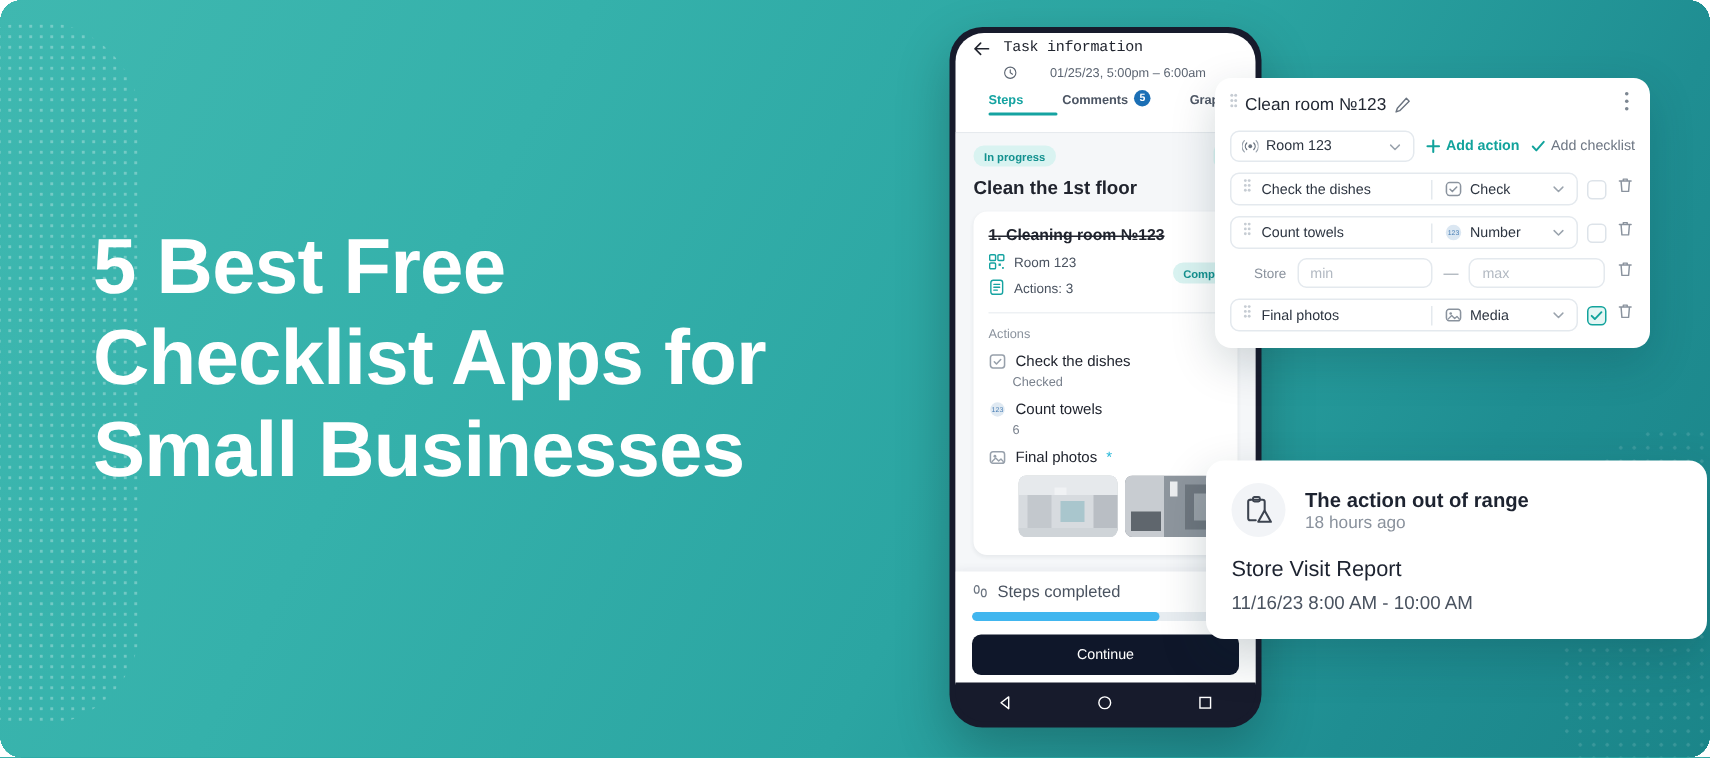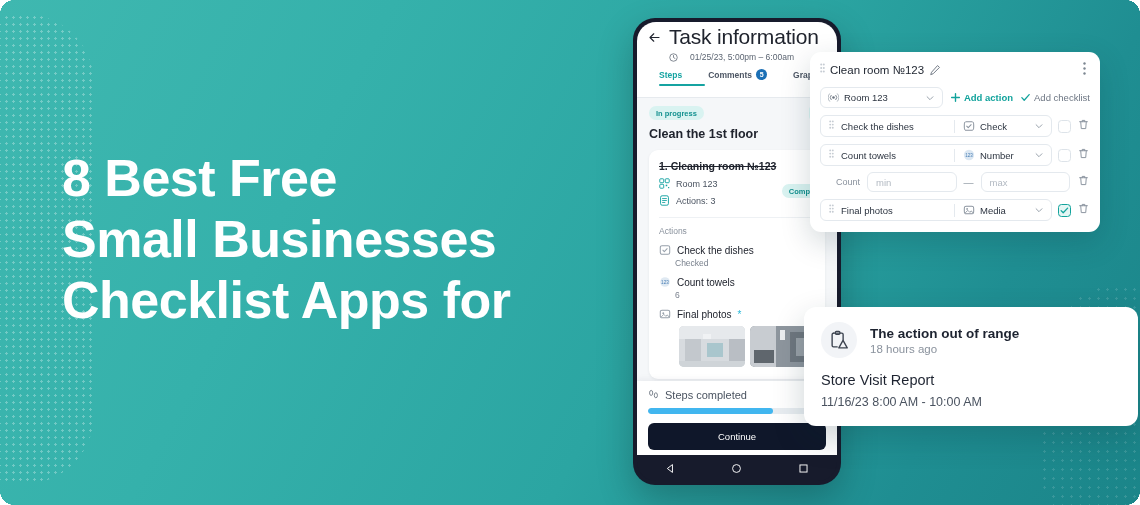--- a/index.html
+++ b/index.html
@@ -84,23 +84,23 @@
     display: flex; align-items: center; justify-content: space-between;
     padding: 0 8px 0 9px;
     font-size: 8.5px; color: #1c2331; font-weight: 500;
   }
   .sb-icons { display: flex; align-items: center; gap: 2px; }
   .sb-icons svg { display: block; }
 
   .appbar { padding: 3px 12px 0 10px; }
   .appbar-row { display: flex; align-items: center; gap: 7px; }
   .back-arrow { width: 15px; height: 15px; flex: 0 0 auto; }
-  .task-title { font-size: 21px; font-weight: 500; color: #20242e; letter-spacing: -0.2px; }
+  .task-title { font-size: 10px; font-weight: 500; color: #20242e; letter-spacing: -0.2px; font-family: Liberation Mono, monospace; }
   .task-sub {
-    display: flex; align-items: center; gap: 12px;
+    display: flex; align-items: center; gap: 22px;
     margin: 3px 0 0 22px;
     font-size: 8.5px; color: #5c6572;
   }
   .tabs {
     display: flex; align-items: flex-end; gap: 26px;
     margin: 7px 0 12px 12px;
     font-size: 8.5px; font-weight: 600;
     position: relative;
   }
   .tab { color: #4d5664; padding-bottom: 6px; white-space: nowrap; display: flex; align-items: center; gap: 4px; }
@@ -261,23 +261,23 @@
   .notif-c { font-size: 12.5px; color: #4a5360; margin-top: 7px; }
 </style>
 </head>
 <body>
 
 <div class="bg"></div>
 <div class="bg-dots"></div>
 <div class="bg-dots-r"></div>
 
 <div class="headline">
-  <span class="l">8 Best Free</span>
+  <span class="l">5 Best Free</span>
+  <span class="l">Checklist Apps for</span>
   <span class="l">Small Businesses</span>
-  <span class="l">Checklist Apps for</span>
 </div>
 
 <div class="phone">
   <div class="phone-screen">
 
 
     <div class="appbar">
       <div class="appbar-row">
         <svg class="back-arrow" viewBox="0 0 20 20">
           <path d="M16 10H4M4 10l5-5M4 10l5 5" stroke="#20242e" stroke-width="1.5" fill="none" stroke-linecap="round" stroke-linejoin="round"></path>
@@ -550,21 +550,21 @@
     </div>
     <span class="cb"></span>
     <span class="trash">
       <svg width="13" height="13" viewBox="0 0 14 14">
           <path d="M2.8 4h8.4M5.6 4V2.6h2.8V4M4 4l.6 7.4h4.8L10 4" stroke="#8a939e" stroke-width="1.05" fill="none" stroke-linecap="round" stroke-linejoin="round"></path>
         </svg>
     </span>
   </div>
 
   <div class="range-row">
-    <span class="range-label">Count</span>
+    <span class="range-label">Store</span>
     <span class="range-inp">min</span>
     <span class="dash">—</span>
     <span class="range-inp">max</span>
     <span class="trash">
       <svg width="13" height="13" viewBox="0 0 14 14">
           <path d="M2.8 4h8.4M5.6 4V2.6h2.8V4M4 4l.6 7.4h4.8L10 4" stroke="#8a939e" stroke-width="1.05" fill="none" stroke-linecap="round" stroke-linejoin="round"></path>
         </svg>
     </span>
   </div>
 

